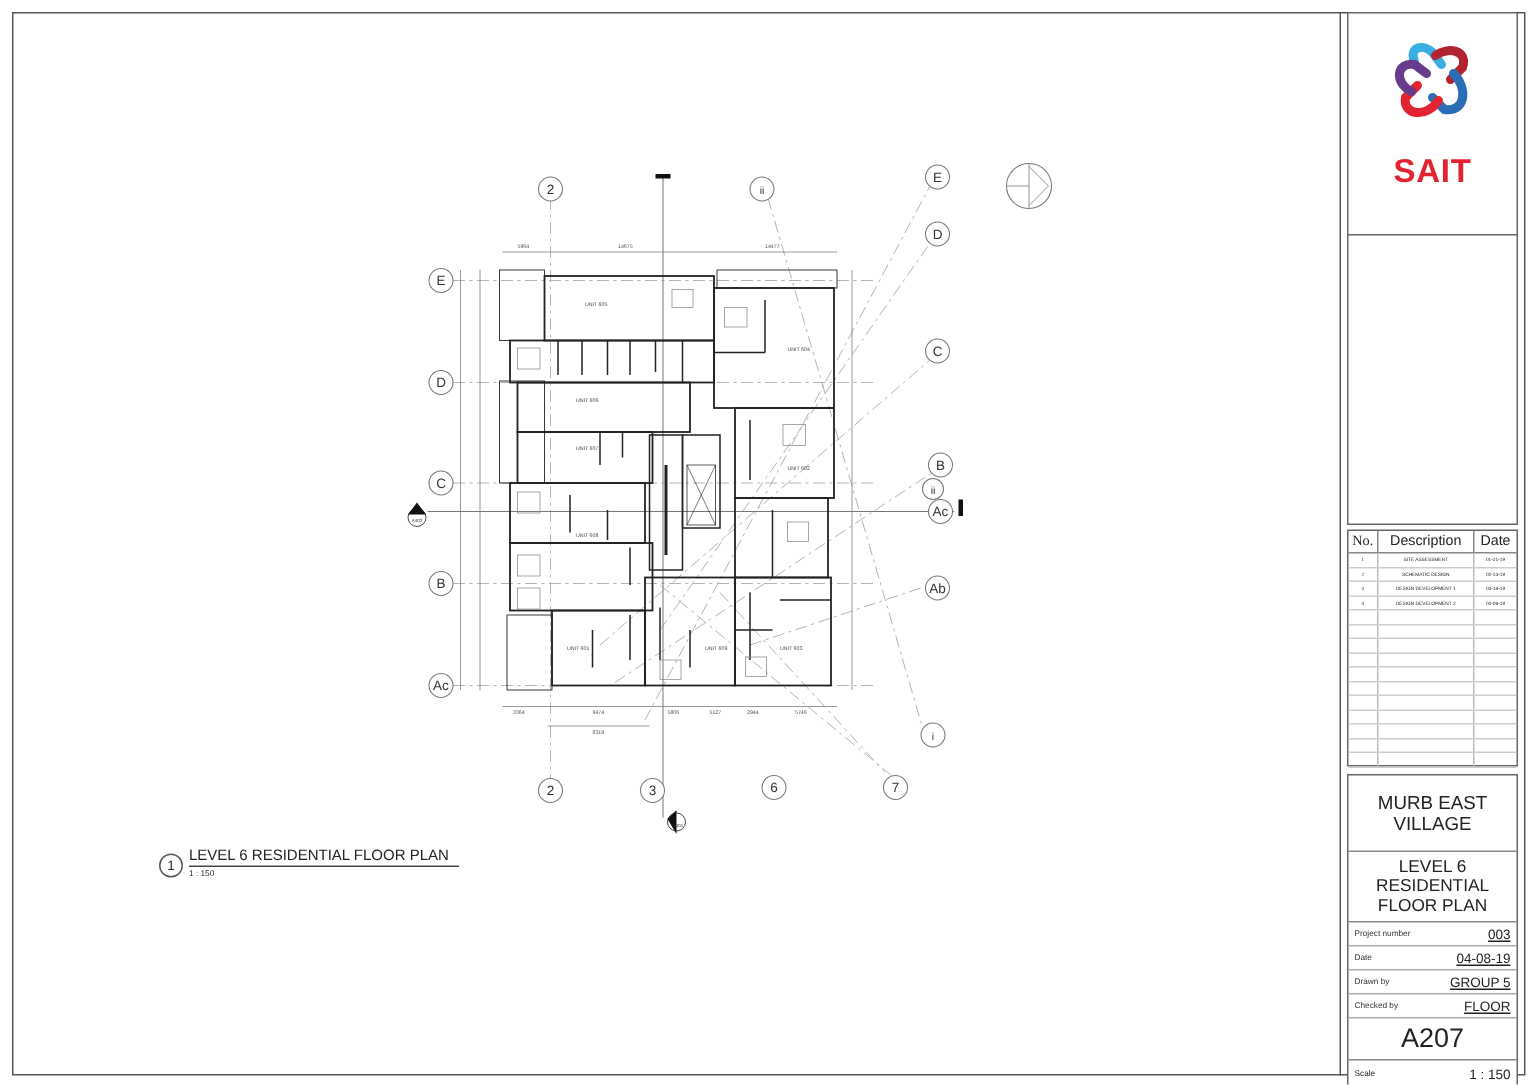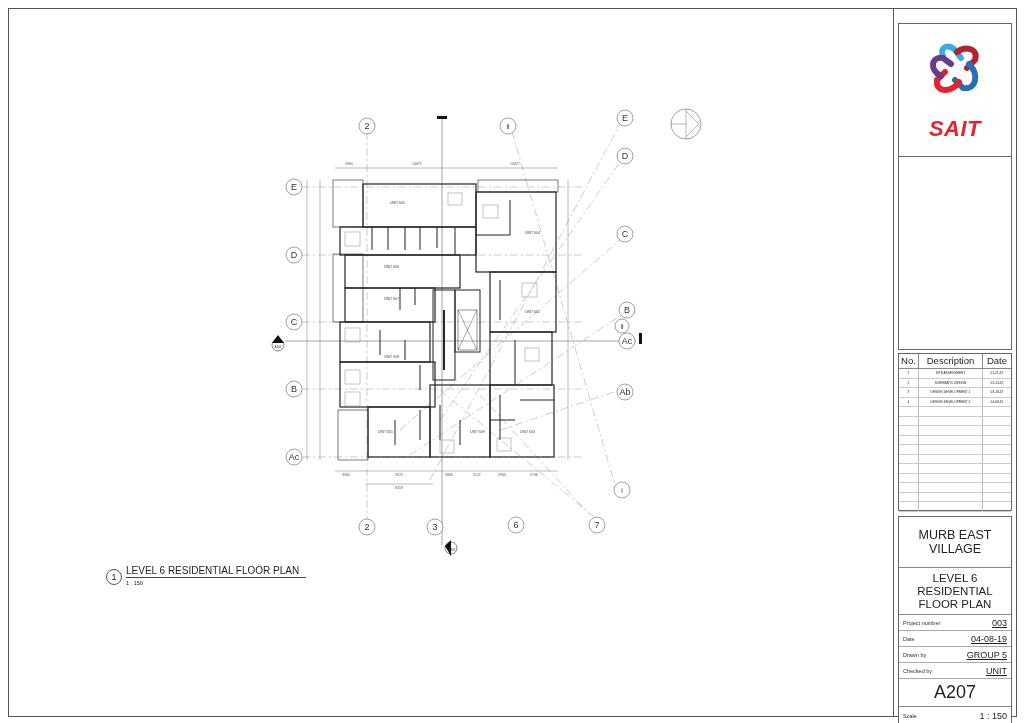--- a/index.html
+++ b/index.html
@@ -1,29 +1,29 @@
 <!DOCTYPE html>
 <html><head>
 <meta charset="utf-8">
 <style>
   html,body{margin:0;padding:0;background:#fff;}
   body{width:1024px;height:723px;position:relative;overflow:hidden;font-family:"Liberation Sans",sans-serif;color:#222;}
   .sheet{position:absolute;left:8px;top:8px;width:1009px;height:709px;border:1px solid #555;box-sizing:border-box;}
   .drawing{position:absolute;left:0;top:0;width:1024px;height:723px;}
   .tb{position:absolute;left:893px;top:8px;width:124px;height:709px;border-left:1px solid #555;box-sizing:border-box;}
   .box{position:absolute;left:4px;width:114px;border:1px solid #666;box-sizing:border-box;background:#fff;}
-  .logo-box{top:15px;height:172px;font-style:italic;}
+  .logo-box{top:0;height:172px;}
   .blank-box{top:148px;height:194px;}
   .rev-box{top:345px;height:158px;}
   .info-box{top:508px;height:240px;}
   .logo-text{position:absolute;left:0;right:0;top:92px;text-align:center;font-weight:bold;font-size:22px;color:#e32430;letter-spacing:0.5px;}
   .rev-head{display:flex;height:14px;border-bottom:1px solid #888;font-size:9.5px;}
   .rev-head div{box-sizing:border-box;border-right:1px solid #888;text-align:center;line-height:14px;}
   .rev-head div:last-child{border-right:none;}
-  .c1{width:20px;}.c2{width:64px;}.c3{width:28px;}
+  .c1{width:20px;font-family:Liberation Serif, serif;}.c2{width:64px;}.c3{width:28px;}
   .rev-row{display:flex;height:8.5px;border-bottom:1px solid #ccc;font-size:3.2px;}
   .rev-row div{box-sizing:border-box;border-right:1px solid #bbb;text-align:center;line-height:8.5px;overflow:hidden;white-space:nowrap;}
   .rev-row div:last-child{border-right:none;}
   .proj{height:50px;border-bottom:1px solid #888;display:flex;align-items:center;justify-content:center;text-align:center;font-size:12.5px;line-height:14px;}
   .sheetname{height:46px;border-bottom:1px solid #888;display:flex;align-items:center;justify-content:center;text-align:center;font-size:11.5px;line-height:13px;}
   .kv{height:15px;border-bottom:1px solid #aaa;display:flex;justify-content:space-between;align-items:center;padding:0 4px;}
   .kv .k{font-size:5.5px;color:#333;}
   .kv .v{font-size:9px;text-decoration:underline;}
   .sheetno{height:27px;border-bottom:1px solid #888;display:flex;align-items:center;justify-content:center;font-size:18px;}
   .scale{height:17px;display:flex;justify-content:space-between;align-items:center;padding:0 4px;}
@@ -312,21 +312,21 @@
     <div class="kv">
         <span class="k">Date</span>
         <span class="v">04-08-19</span>
       </div>
     <div class="kv">
         <span class="k">Drawn by</span>
         <span class="v">GROUP 5</span>
       </div>
     <div class="kv">
         <span class="k">Checked by</span>
-        <span class="v">UNIT</span>
+        <span class="v">FLOOR</span>
       </div>
     <div class="sheetno">A207</div>
     <div class="scale">
         <span class="k">Scale</span>
         <span class="v">1 : 150</span>
       </div>
   </div>
 </div>
 
 </body></html>

